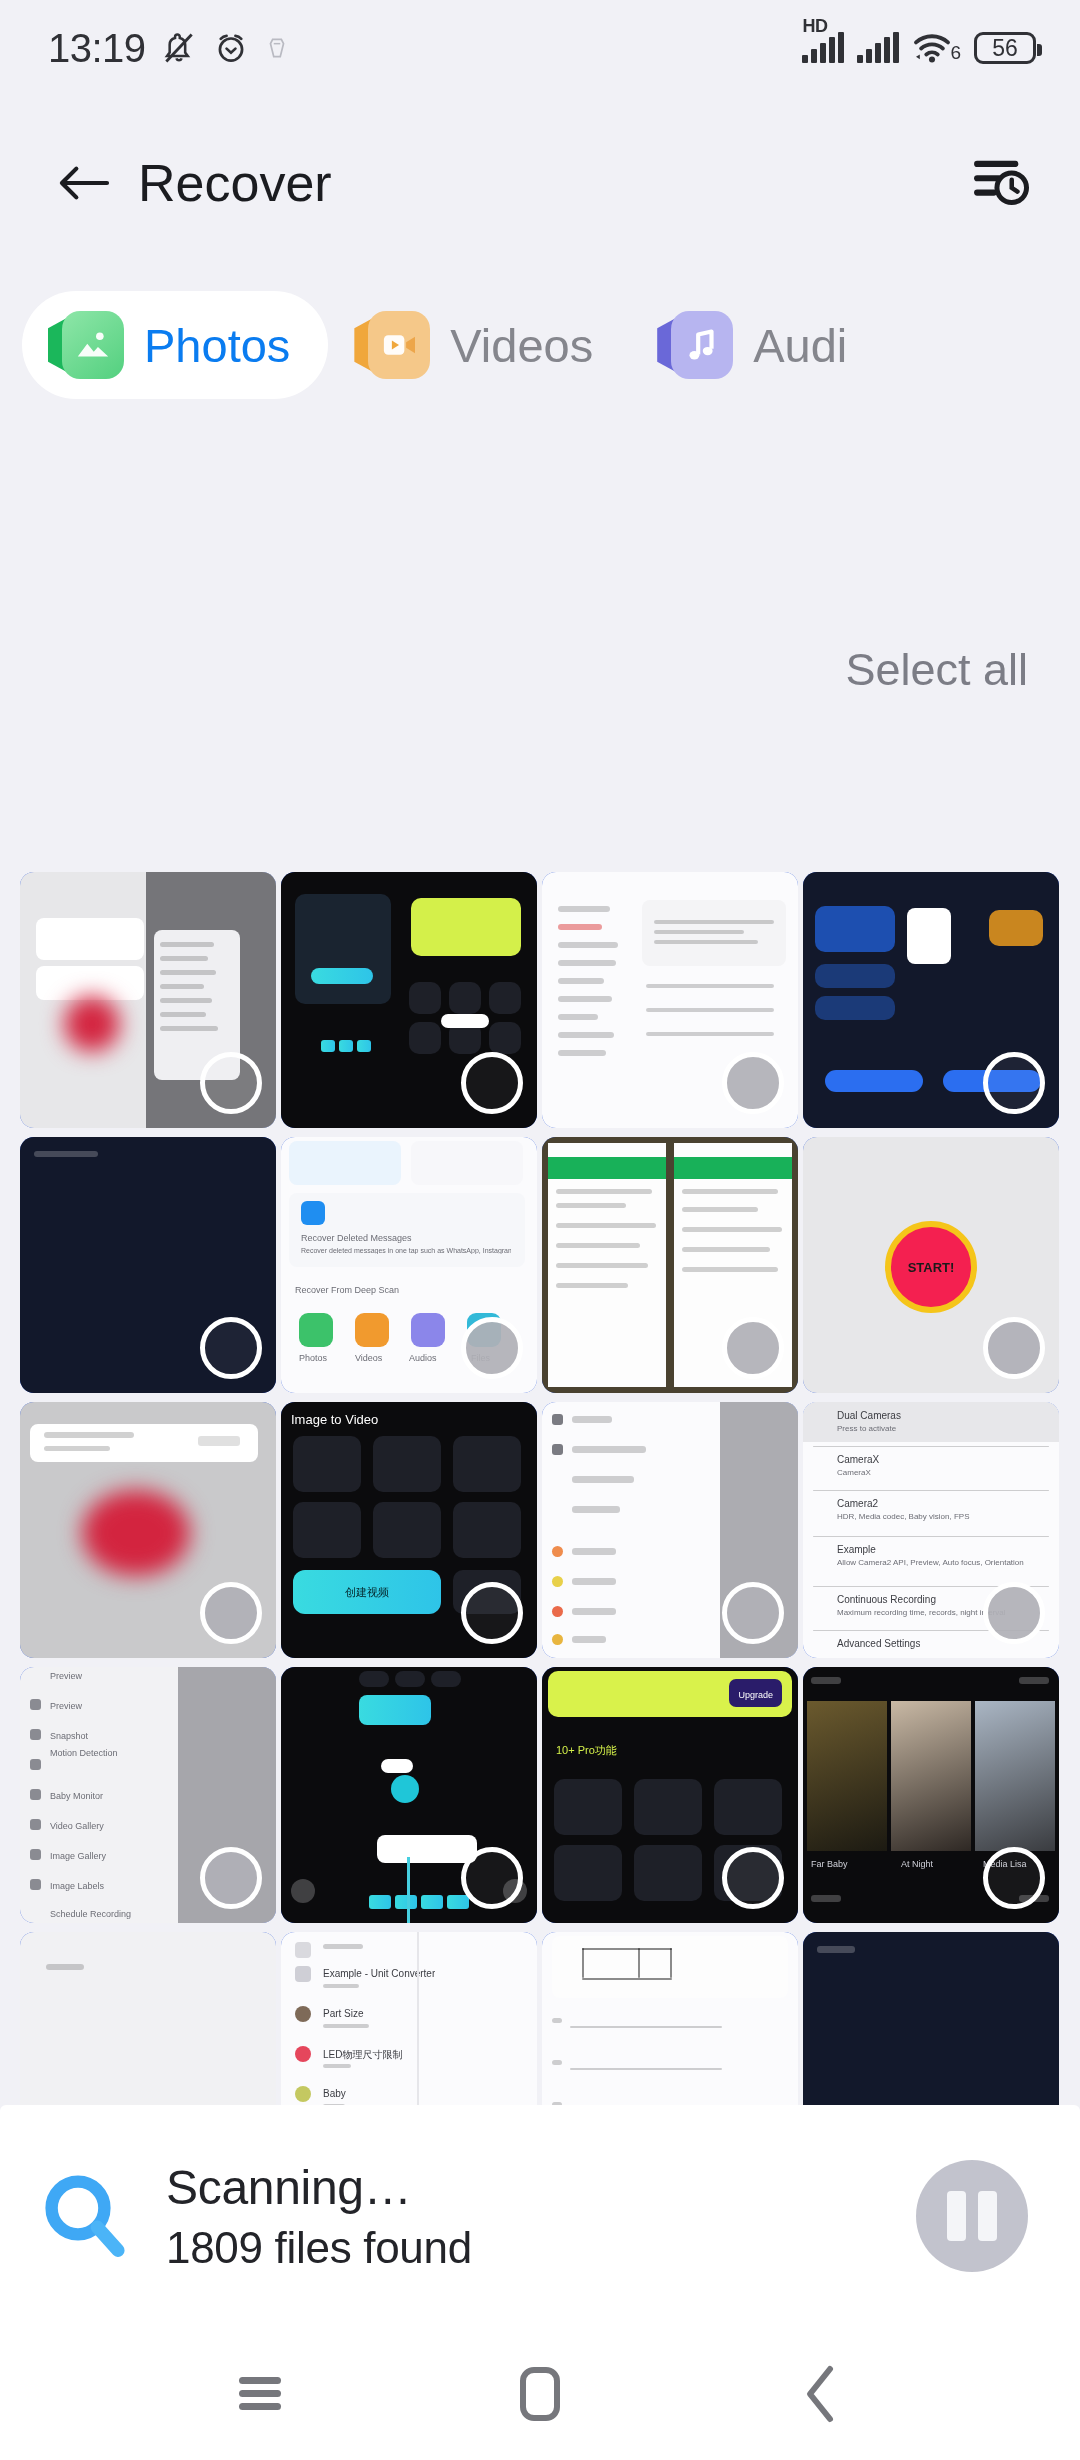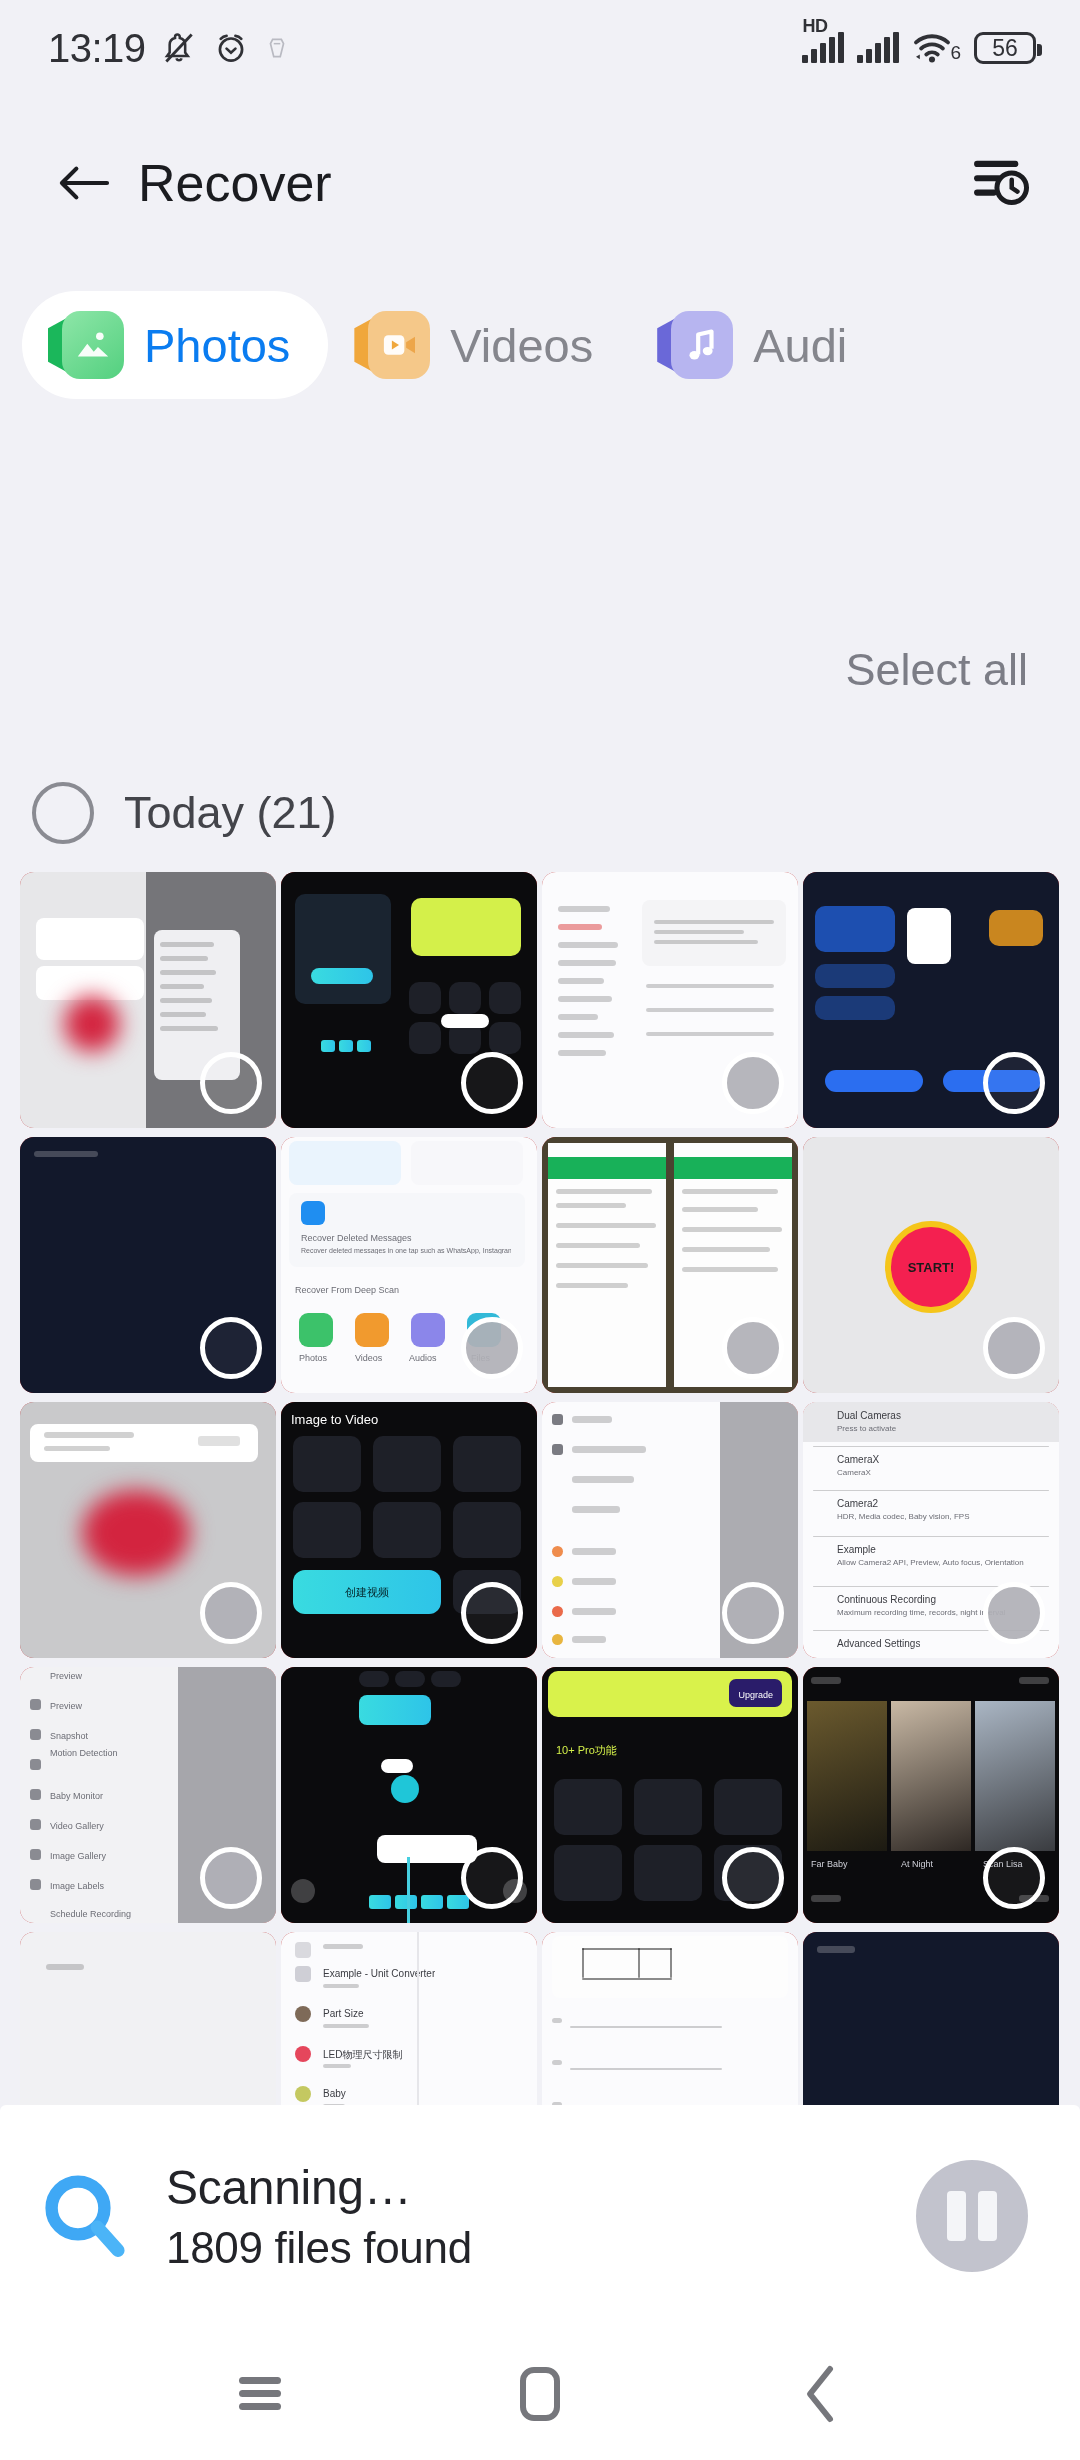--- a/index.html
+++ b/index.html
@@ -98,21 +98,21 @@
     width: 62px; height: 62px; border-radius: 50%; border: 4px solid #8a8b92; background: transparent;
   }
   .sec-label { font-size: 45px; color: #43444a; }
 
   
   .grid {
     position: absolute; top: 872px; left: 20px; width: 1044px; height: 1280px;
     display: grid; grid-template-columns: repeat(4, 256px); grid-auto-rows: 260px;
     column-gap: 5px; row-gap: 5px; overflow: hidden;
   }
-  .cell { position: relative; width: 256px; height: 256px; border-radius: 14px; overflow: hidden; background: #b91c1c; }
+  .cell { position: relative; width: 256px; height: 256px; border-radius: 14px; overflow: hidden; background: #1d4ed8; }
   .cell .thumb { position: absolute; inset: 0; }
   .cell .chk {
     position: absolute; right: 14px; bottom: 14px; width: 62px; height: 62px; border-radius: 50%;
     border: 5px solid #ffffff; background: rgba(190,190,196,0.62); box-sizing: border-box;
   }
   .cell .chk.grey { background: rgba(176,176,182,0.92); border-color: #ffffff; }
   .cell .chk.clear { background: rgba(255,255,255,0.05); }
 
   
   .t-dark { background: #12182b; }
@@ -282,24 +282,20 @@
       </div>
       <span class="tab-label">Audi</span>
     </div>
 
   </div>
 
   <div class="select-all-row">
     <span class="select-all">Select all</span>
   </div>
 
-  <div class="section-head">
-    <div class="sec-check"></div>
-    <span class="sec-label">Today (21)</span>
-  </div>
 
   <div class="grid">
 
     <div class="cell">
       <div class="thumb t-light">
         <div class="grey-overlay" style="left:126px;top:0;width:130px;height:256px;background:rgba(96,96,101,0.85);"></div>
         <div class="panel" style="left:16px;top:46px;width:108px;height:42px;"></div>
         <div class="panel" style="left:16px;top:94px;width:108px;height:34px;"></div>
         <div class="blurblob" style="left:44px;top:124px;width:56px;height:56px;background:#d3243f;"></div>
         <div class="panel" style="left:134px;top:58px;width:86px;height:150px;background:#efeff2;"></div>
@@ -558,21 +554,21 @@
       <div class="chk clear"></div>
     </div>
 
     <div class="cell">
       <div class="thumb t-black">
         <div style="position:absolute;left:4px;top:34px;width:80px;height:150px;background:linear-gradient(160deg,#6b5a2e,#1c1a12);"></div>
         <div style="position:absolute;left:88px;top:34px;width:80px;height:150px;background:linear-gradient(160deg,#c9b9a5,#2e2824);"></div>
         <div style="position:absolute;left:172px;top:34px;width:80px;height:150px;background:linear-gradient(160deg,#aab6c4,#3a3c40);"></div>
         <span class="tiny-txt w" style="left:8px;top:192px;">Far Baby</span>
         <span class="tiny-txt w" style="left:98px;top:192px;">At Night</span>
-        <span class="tiny-txt w" style="left:180px;top:192px;">Scan Lisa</span>
+        <span class="tiny-txt w" style="left:180px;top:192px;">Media Lisa</span>
         <div class="wbar" style="left:8px;top:10px;width:30px;height:7px;"></div>
         <div class="wbar" style="left:216px;top:10px;width:30px;height:7px;"></div>
         <div class="wbar" style="left:8px;top:228px;width:30px;height:7px;"></div>
         <div class="wbar" style="left:216px;top:228px;width:30px;height:7px;"></div>
       </div>
       <div class="chk clear"></div>
     </div>
 
     <div class="cell">
       <div class="thumb" style="background:#f1f1f3;">

